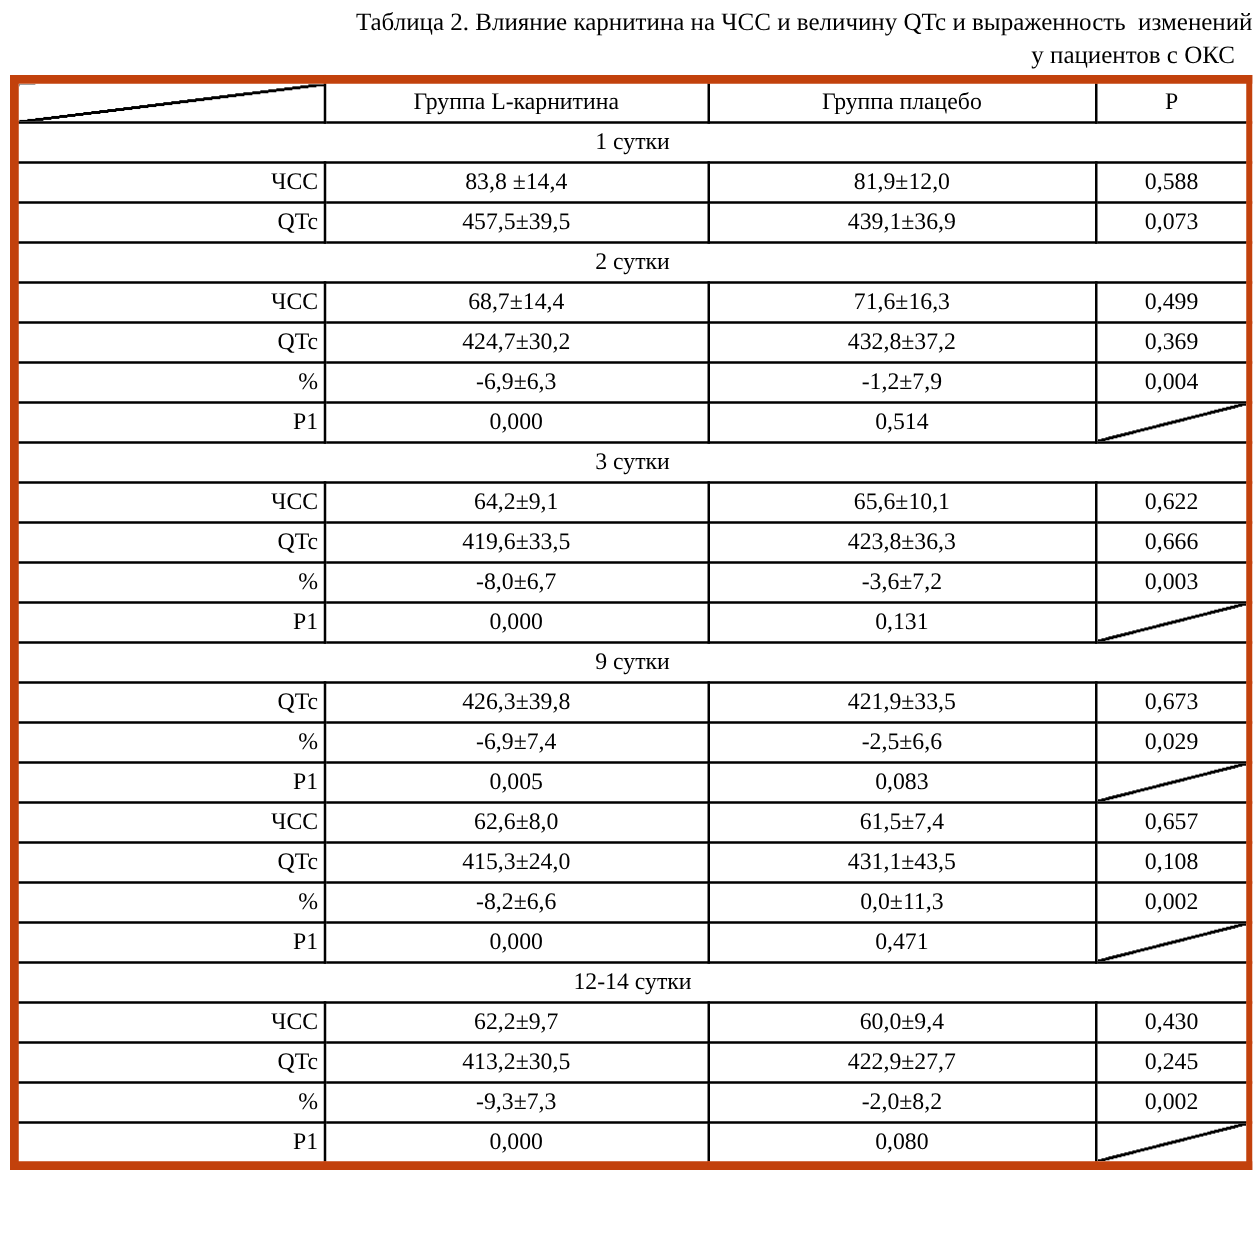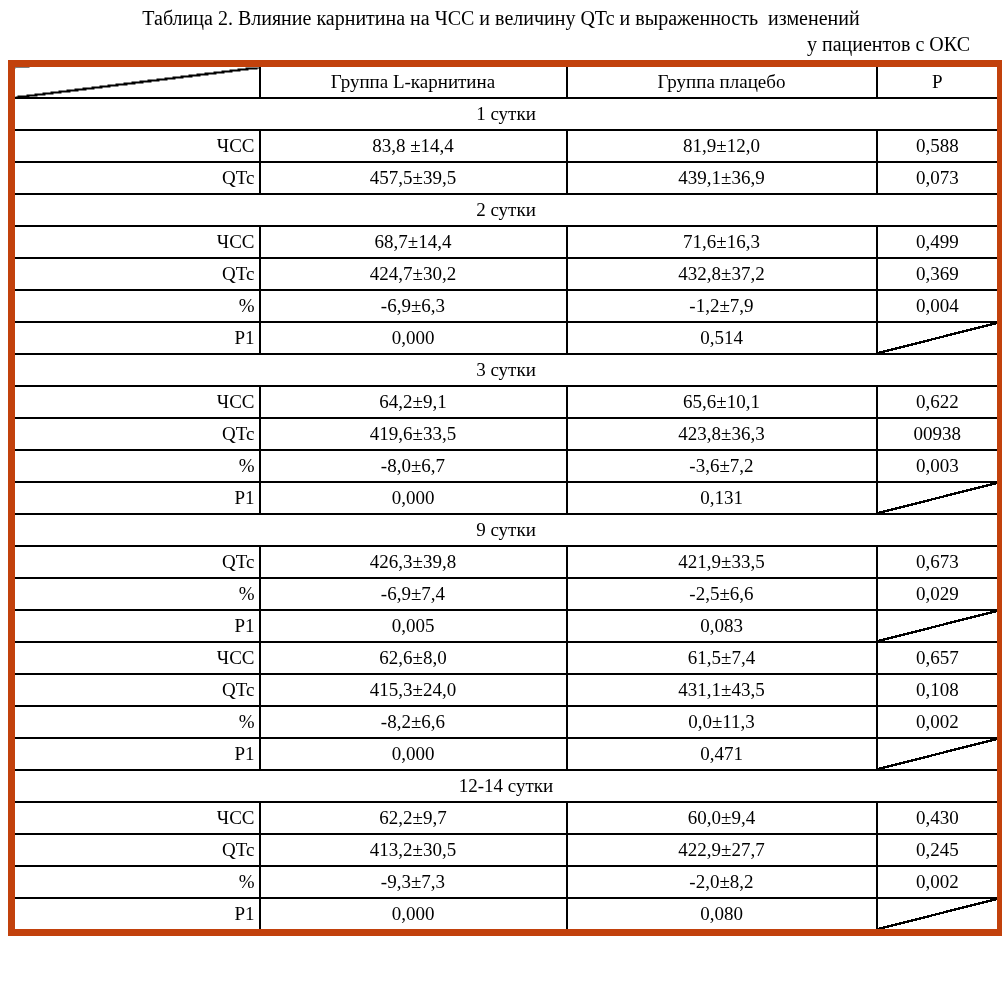--- a/index.html
+++ b/index.html
@@ -12,28 +12,28 @@
   .page {
     width: 1002px;
     height: 995px;
     background: #ffffff;
     overflow: hidden;
   }
   .title-block {
     padding-top: 5px;
   }
   .title-line1 {
-    text-align: center;
+    text-align: right;
     font-size: 20px;
     white-space: pre-wrap;
     line-height: 26px;
   }
   .title-line2 {
     text-align: right;
-    padding-right: 32px;
+    padding-right: 14px;
     font-size: 20px;
     line-height: 26px;
   }
   table.main {
     margin-left: 8px;
     margin-top: 3px;
     width: 989px;
     border-collapse: collapse;
     table-layout: fixed;
     border: 7px solid #c2410c;
@@ -144,21 +144,21 @@
         <tr>
           <td class="rowlabel">ЧСС</td>
           <td class="val">64,2±9,1</td>
           <td class="val">65,6±10,1</td>
           <td class="val">0,622</td>
         </tr>
         <tr>
           <td class="rowlabel">QTc</td>
           <td class="val">419,6±33,5</td>
           <td class="val">423,8±36,3</td>
-          <td class="val">00938</td>
+          <td class="val">0,666</td>
         </tr>
         <tr>
           <td class="rowlabel">%</td>
           <td class="val">-8,0±6,7</td>
           <td class="val">-3,6±7,2</td>
           <td class="val">0,003</td>
         </tr>
         <tr>
           <td class="rowlabel">P1</td>
           <td class="val">0,000</td>

